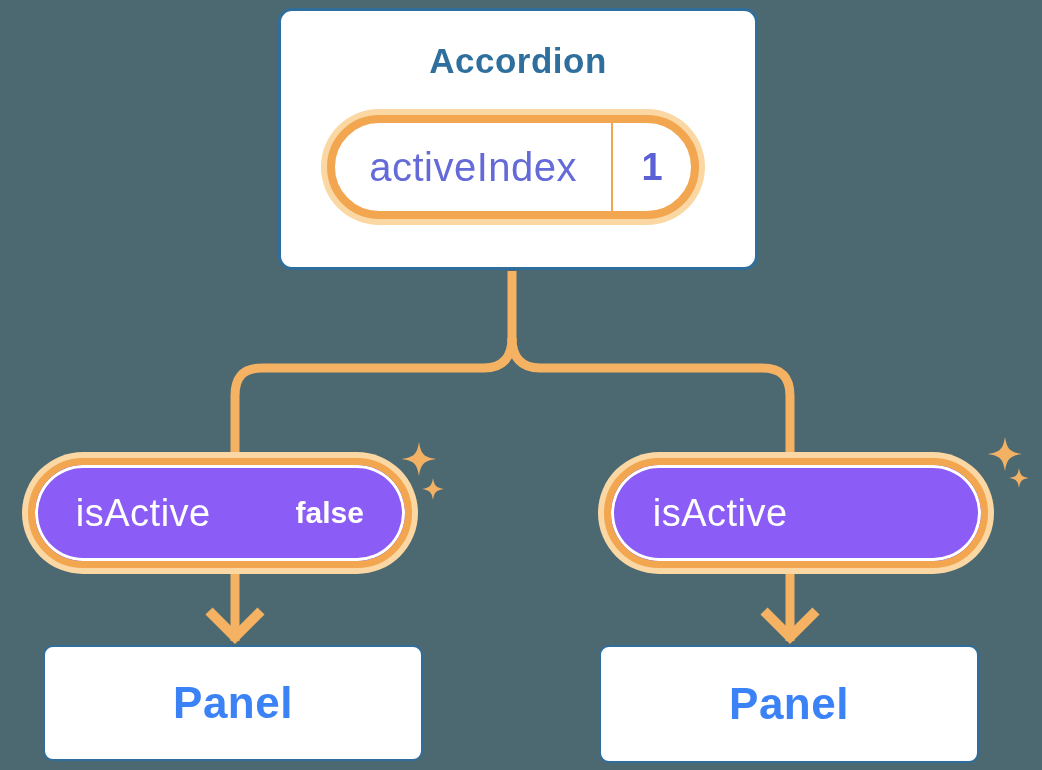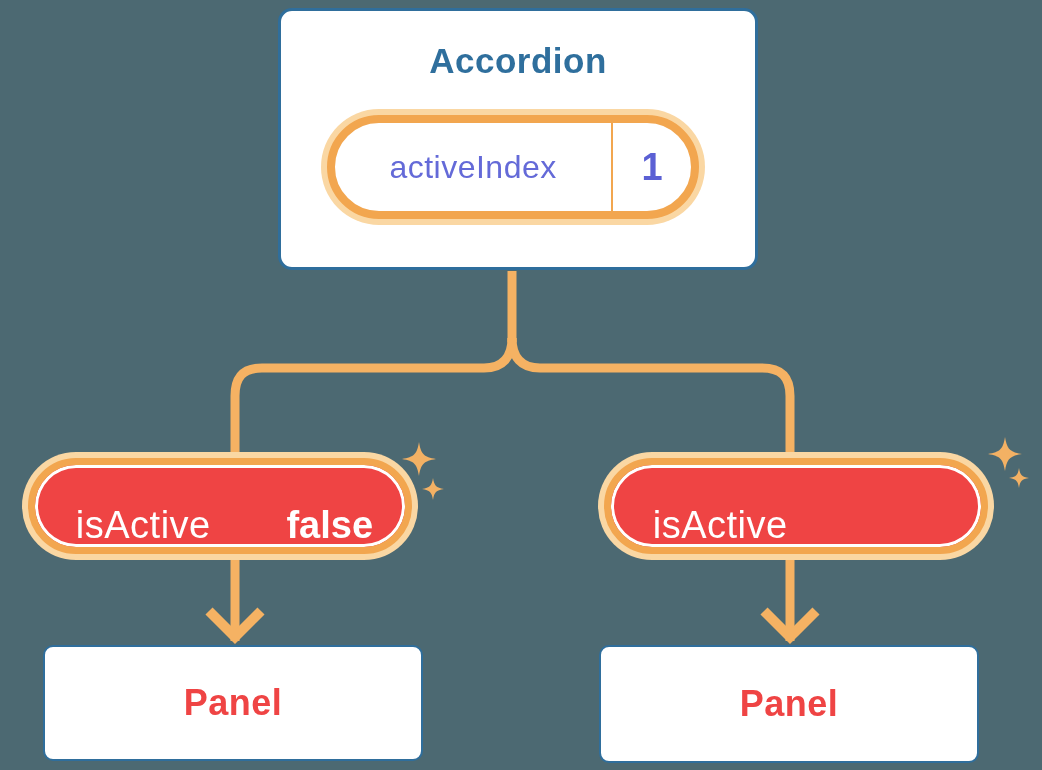--- a/index.html
+++ b/index.html
@@ -44,67 +44,67 @@
     color: #2F6F9D;
   }
   .panel-card {
     border-radius: 10px;
     border-width: 2.5px;
     display: flex; align-items: center; justify-content: center;
   }
   .panel-left  { left: 43px;  top: 645px; width: 380px; height: 116px; }
   .panel-right { left: 599px; top: 645px; width: 380px; height: 118px; }
   .panel-title {
-    font-size: 36px; font-weight: 600; letter-spacing: 0.5px;
-    color: #ef4444;
+    font-size: 44px; font-weight: 600; letter-spacing: 0.5px;
+    color: #3b82f6;
   }
 
   
   .state-pill {
     position: absolute; left: 46px; top: 104px;
     width: 372px; height: 104px;
     box-sizing: border-box;
     background: #FFFFFF;
     border: 8px solid #F2A64F;
     border-radius: 60px;
     box-shadow: 0 0 0 6px #FAD7A3;
     display: flex; align-items: stretch;
     overflow: hidden;
   }
   .state-pill .seg {
     display: flex; align-items: center; justify-content: center;
   }
   .state-pill .seg-name { width: 78%; }
   .state-pill .seg-value { width: 22%; }
   .state-pill .divider { width: 2px; background: #F2A64F; }
-  .state-name { font-size: 32px; color: #646AD8; letter-spacing: 0.5px; }
+  .state-name { font-size: 40px; color: #646AD8; letter-spacing: 0.5px; }
   .state-value { font-size: 38px; font-weight: 700; color: #5B60D4; }
 
   
   .prop-pill {
     position: absolute;
-    width: 384px; height: 96px;
+    width: 384px; height: 110px;
     box-sizing: border-box;
-    background: #ef4444;
+    background: #8b5cf6;
     border: 7px solid #F2A64F;
     border-radius: 60px;
     box-shadow: 0 0 0 6px #FAD7A3, inset 0 0 0 3px #FFFFFF;
-    display: flex; align-items: flex-end;
+    display: flex; align-items: center;
     overflow: hidden;
   }
   .prop-pill-left  { left: 28px;  top: 458px; }
   .prop-pill-right { left: 604px; top: 458px; }
   .prop-pill .seg {
     display: flex; align-items: center; justify-content: center;
   }
   .prop-pill .seg-name { width: 59%; }
   .prop-pill .seg-value { width: 41%; }
   .prop-pill .divider { width: 3px; background: #FFFFFF; }
   .prop-name { font-size: 38px; color: #FFFFFF; letter-spacing: 0.5px; }
-  .prop-value { font-size: 38px; font-weight: 700; color: #FFFFFF; }
+  .prop-value { font-size: 30px; font-weight: 700; color: #FFFFFF; }
 </style>
 </head>
 <body>
 
 <div class="canvas">
 
   <svg class="wires" viewBox="0 0 1042 770">
 
     <path class="wire" d="M512 271 L512 342"></path>
 

